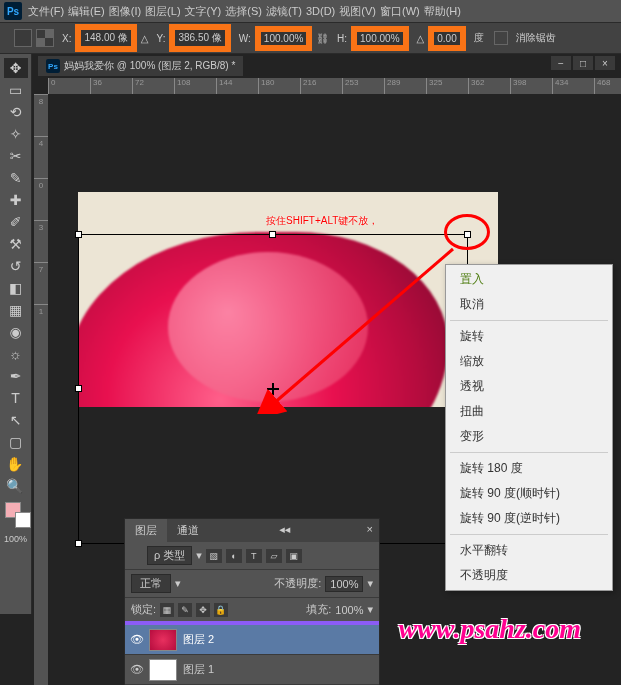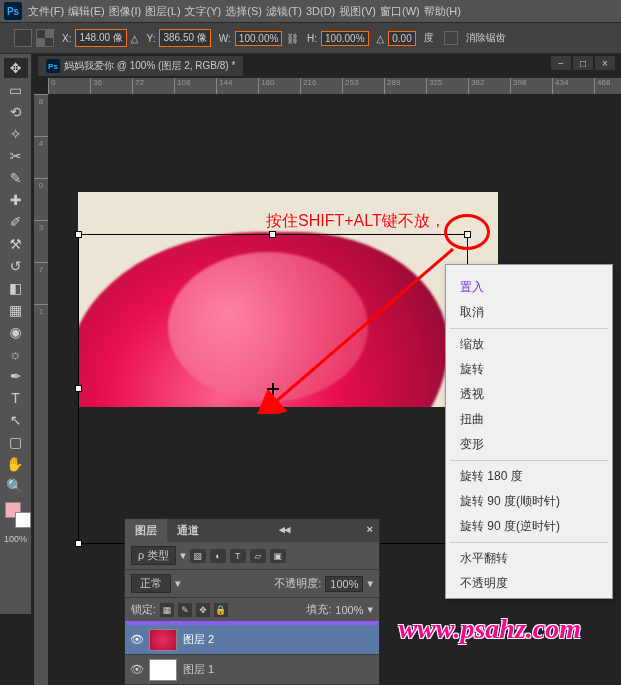--- a/index.html
+++ b/index.html
@@ -5,21 +5,21 @@
 * { margin: 0; padding: 0; box-sizing: border-box; font-family: "Microsoft YaHei", Arial, sans-serif; }
 body { background: #535353; width: 621px; height: 685px; overflow: hidden; position: relative; }
 
 .menubar { background: #535353; height: 22px; display: flex; align-items: center; padding-left: 4px; font-size: 11px; color: #ccc; }
 .menubar .ps-icon { width: 18px; height: 18px; background: #001e36; border-radius: 2px; display: flex; align-items: center; justify-content: center; color: #31a8ff; font-weight: bold; font-size: 10px; margin-right: 6px; }
 .menubar span.mitem { margin-right: 4px; cursor: default; }
 
 .optbar { background: #424242; height: 32px; border-top: 1px solid #2a2a2a; border-bottom: 1px solid #2a2a2a; display: flex; align-items: center; padding-left: 14px; font-size: 10px; color: #ccc; gap: 4px; }
 .optbar .ib { width: 18px; height: 18px; border: 1px solid #666; background: #3a3a3a; }
 .optbar .lbl { margin-left: 4px; }
-.optbar .val { background: #333; padding: 1px 3px; border: 1px solid #f97316; }
+.optbar .val { background: #333; padding: 1px 3px; border: 6px solid #f97316; }
 
 .workspace { position: absolute; top: 54px; left: 0; right: 0; bottom: 0; background: #232323; }
 
 .toolbar { position: absolute; left: 0; top: 0; width: 32px; background: #535353; border-right: 1px solid #2a2a2a; display: flex; flex-direction: column; align-items: center; padding: 4px 0; gap: 2px; height: 560px; }
 .toolbar .tool { width: 24px; height: 20px; display: flex; align-items: center; justify-content: center; color: #ccc; font-size: 14px; cursor: pointer; }
 .toolbar .tool.sel { background: #2a2a2a; }
 .toolbar .swatch { width: 22px; height: 22px; margin-top: 4px; position: relative; }
 .toolbar .swatch .fg { position: absolute; width: 16px; height: 16px; background: #f5aeb5; border: 1px solid #888; top: 0; left: 0; }
 .toolbar .swatch .bg { position: absolute; width: 16px; height: 16px; background: #fff; border: 1px solid #888; bottom: -4px; right: -4px; }
 .toolbar .zoom { font-size: 9px; color: #ccc; margin-top: 8px; }
@@ -47,33 +47,33 @@
 .transform-box .cross{position:absolute;top:50%;left:50%;width:12px;height:12px;margin:-6px 0 0 -6px}
 .transform-box .cross::before,.transform-box .cross::after{content:"";position:absolute;background:#000}
 .transform-box .cross::before{left:5px;top:0;width:2px;height:12px}
 .transform-box .cross::after{top:5px;left:0;width:12px;height:2px}
 
 .red-circle { position: absolute; border: 3px solid #f00; border-radius: 50%; }
 .rc1 { left: 396px; top: 120px; width: 46px; height: 36px; }
 .rc2 { left: 418px; top: 226px; width: 52px; height: 28px; }
 .red-arrow { position: absolute; left: 205px; top: 150px; width: 210px; height: 170px; pointer-events: none; }
 
-.anno { position: absolute; left: 218px; top: 118px; color: #ff0000; font-size: 16px; font-weight: 500; line-height: 18px; text-shadow: 0 0 2px #fff; }
+.anno { position: absolute; left: 218px; top: 118px; color: #ff0000; font-size: 10px; font-weight: 500; line-height: 18px; text-shadow: 0 0 2px #fff; }
 
 .ctx-menu { position: absolute; right: 8px; top: 170px; width: 168px; background: #f0f0f0; border: 1px solid #999; font-size: 12px; color: #333; padding: 2px 0; box-shadow: 2px 2px 6px rgba(0,0,0,.3); }
 .ctx-menu .mi { padding: 4px 14px; cursor: default; }
-.ctx-menu .mi.dis { color: #6d28d9; margin-top: 8px; }
+.ctx-menu .mi.dis { color: #4d7c0f; }
 .ctx-menu hr { border: none; border-top: 1px solid #ccc; margin: 3px 4px; }
 
 .layers-panel { position: absolute; left: 76px; top: 424px; width: 256px; background: #535353; border: 1px solid #2a2a2a; color: #ccc; font-size: 11px; }
 .layers-panel .tabs { display: flex; background: #424242; }
-.layers-panel .tabs span { padding: 4px 10px; font-weight: bold; }
+.layers-panel .tabs span { padding: 4px 10px; }
 .layers-panel .tabs span.act { background: #535353; }
 .layers-panel .tabs .pm { margin-left: auto; padding: 4px 6px; }
-.layers-panel .row1 { display: flex; align-items: center; padding: 4px 6px; gap: 4px; border-bottom: 1px solid #3a3a3a; }
+.layers-panel .row1 { display: flex; align-items: center; padding: 4px 22px; gap: 4px; border-bottom: 1px solid #3a3a3a; }
 .layers-panel .row1 .sel { background: #3a3a3a; padding: 1px 6px; border: 1px solid #2a2a2a; }
 .layers-panel .row1 .ficon { width: 16px; height: 14px; background: #3a3a3a; display: flex; align-items: center; justify-content: center; font-size: 9px; }
 .layers-panel .row2 { display: flex; align-items: center; padding: 4px 6px; gap: 4px; border-bottom: 1px solid #3a3a3a; }
 .layers-panel .row2 .sel { background: #3a3a3a; padding: 1px 8px; border: 1px solid #2a2a2a; }
 .layers-panel .row2 .sp { flex: 1; }
 .layers-panel .row2 .val { background: #3a3a3a; padding: 1px 4px; border: 1px solid #2a2a2a; }
 .layers-panel .row3 { display: flex; align-items: center; padding: 4px 6px; gap: 4px; border-bottom: 4px solid #8b5cf6; }
 .layers-panel .row3 .ic { width: 14px; height: 14px; background: #3a3a3a; display: flex; align-items: center; justify-content: center; font-size: 9px; }
 .layers-panel .layer { display: flex; align-items: center; height: 30px; border-bottom: 1px solid #3a3a3a; }
 .layers-panel .layer.sel { background: #5a7aa5; color: #fff; }
@@ -212,22 +212,22 @@
         </defs>
       <line x1="200" y1="5" x2="20" y2="160" stroke="#f00" stroke-width="3" marker-end="url(#ah)"></line>
     </svg>
     <div class="red-circle rc1"></div>
     <div class="red-circle rc2"></div>
 
     <div class="ctx-menu">
       <div class="mi dis">置入</div>
       <div class="mi">取消</div>
       <hr>
+      <div class="mi">旋转</div>
       <div class="mi">缩放</div>
-      <div class="mi">旋转</div>
       <div class="mi">透视</div>
       <div class="mi">扭曲</div>
       <div class="mi">变形</div>
       <hr>
       <div class="mi">旋转 180 度</div>
       <div class="mi">旋转 90 度(顺时针)</div>
       <div class="mi">旋转 90 度(逆时针)</div>
       <hr>
       <div class="mi">水平翻转</div>
       <div class="mi">不透明度</div>

